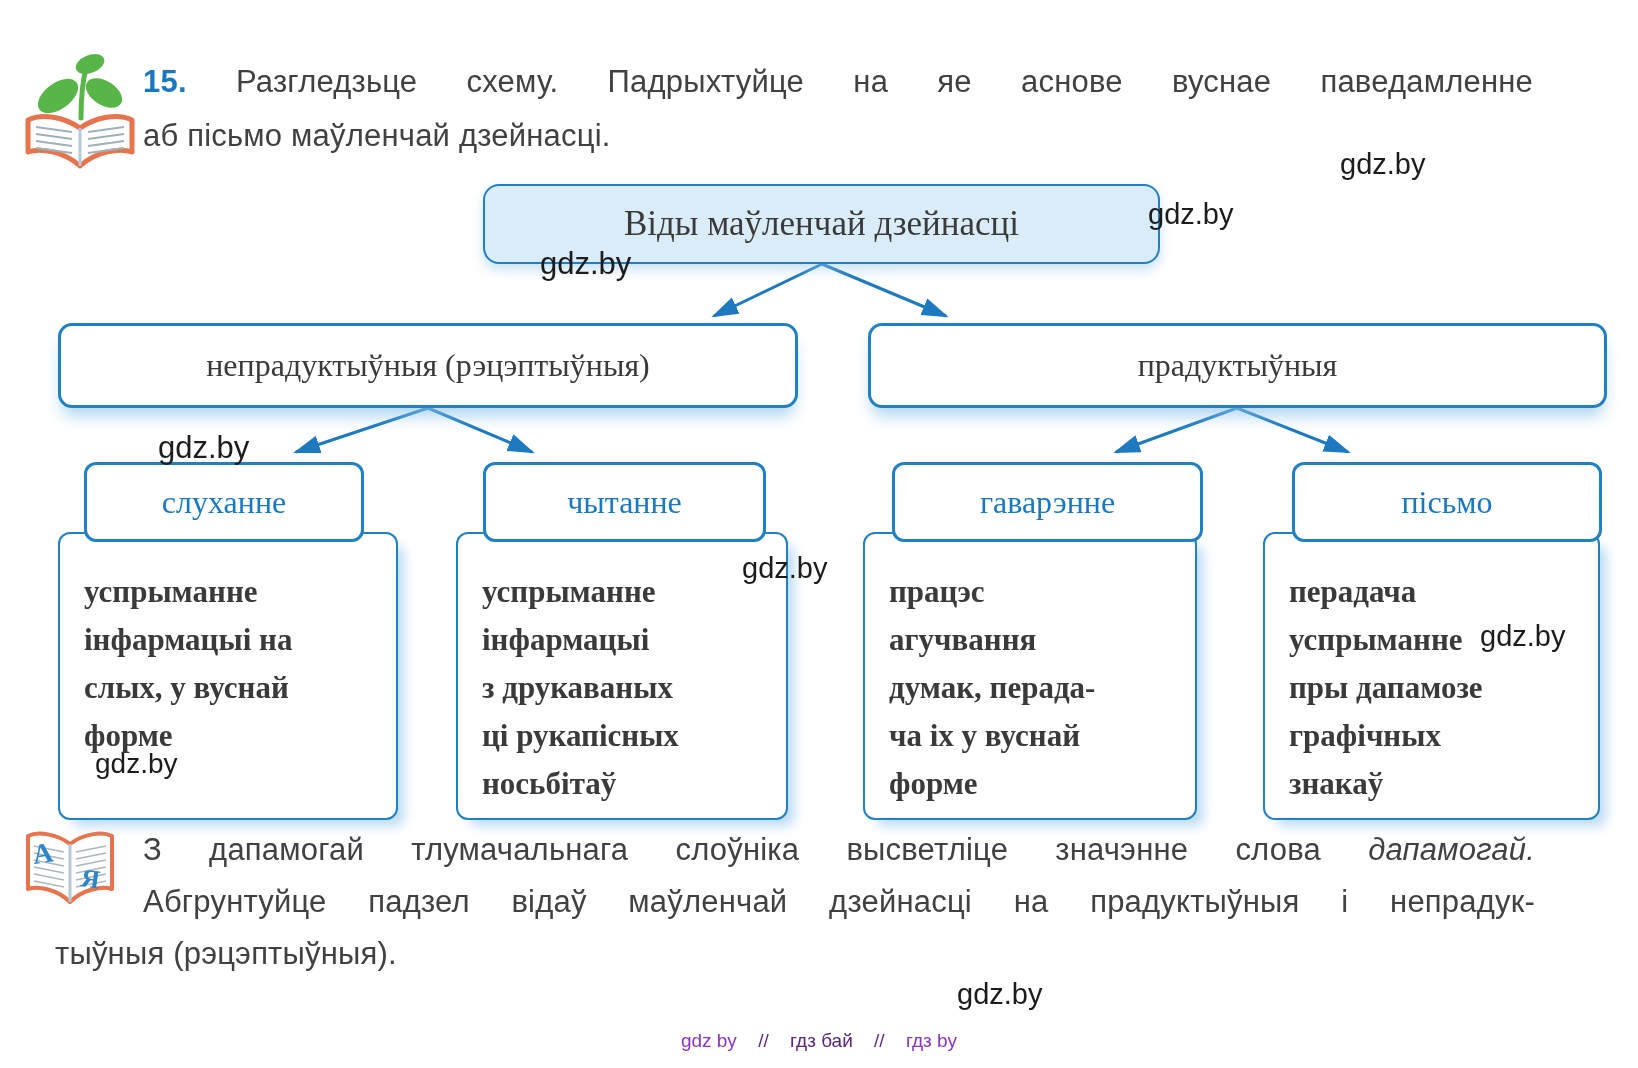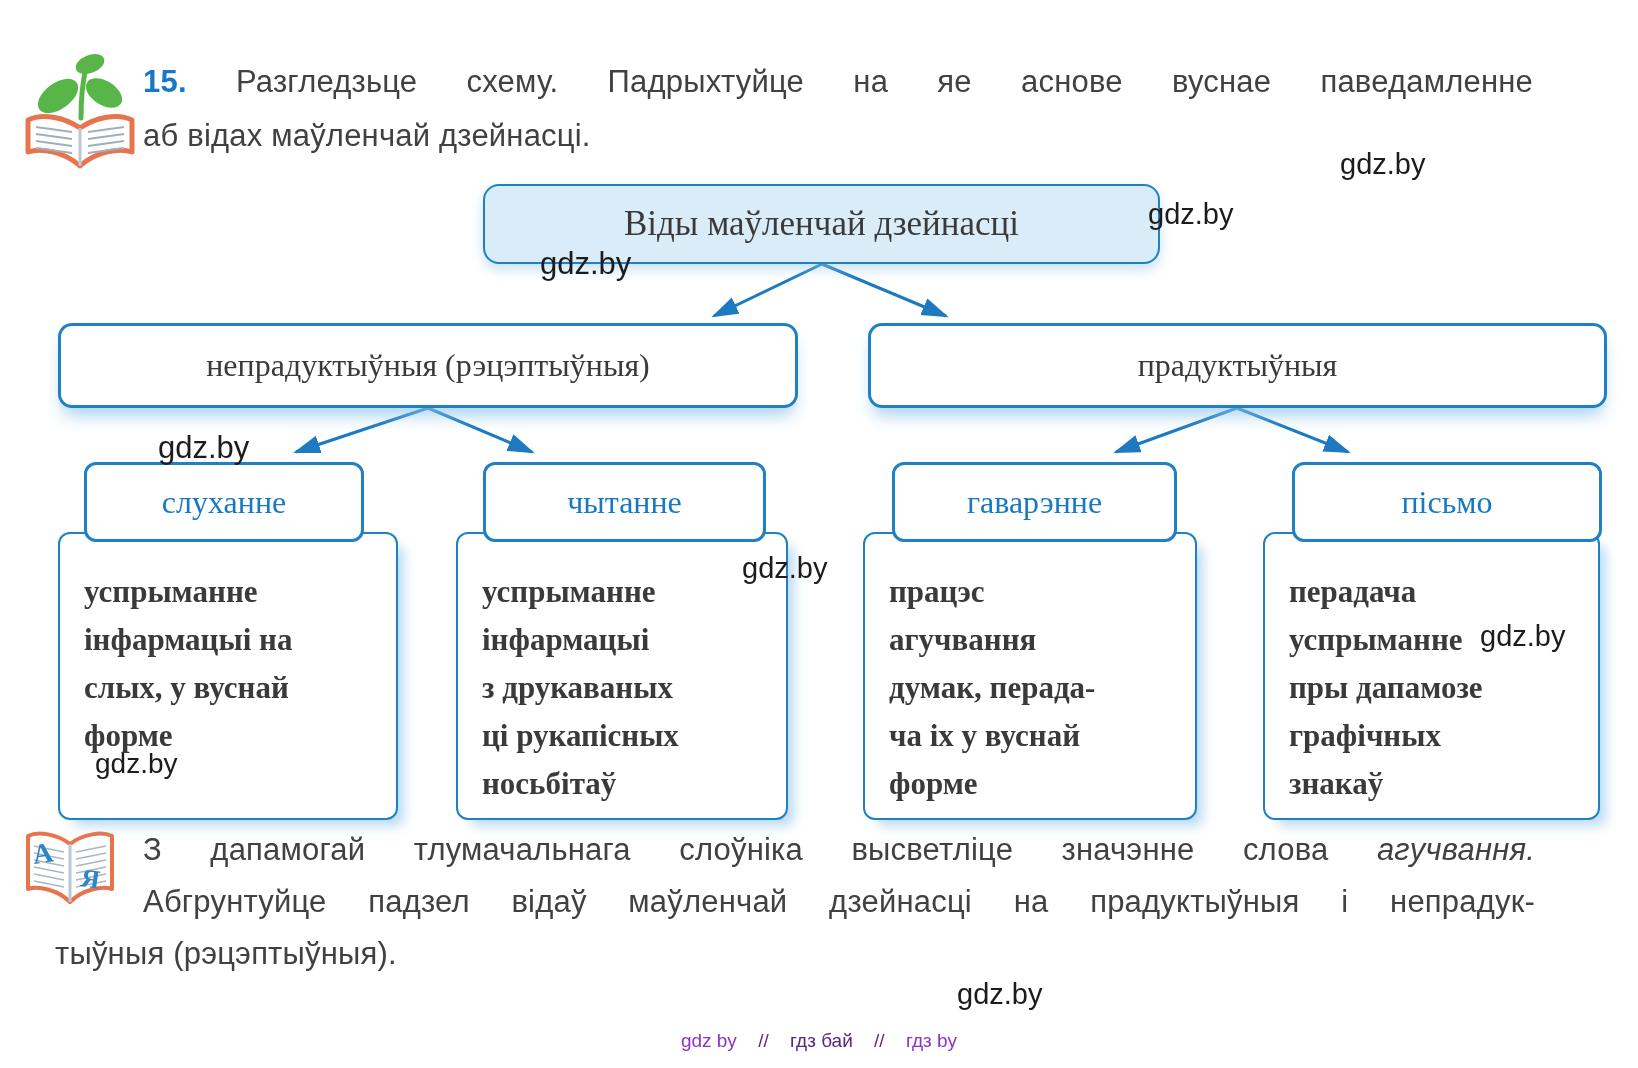--- a/index.html
+++ b/index.html
@@ -38,21 +38,21 @@
   }
   .branch-left{left:58px;width:740px;}
   .branch-right{left:868px;width:739px;}
 
   .leaf-label{
     top:462px;height:80px;border-radius:12px;font-size:32px;color:#1878c2;
     z-index:4;border-width:3px;
   }
   .label-1{left:84px;width:280px;}
   .label-2{left:483px;width:283px;}
-  .label-3{left:892px;width:285px;}
+  .label-3{left:892px;width:311px;}
   .label-4{left:1292px;width:310px;}
 
   .leaf-desc{
     top:532px;height:288px;border-radius:12px;z-index:3;border-width:2.5px;
     font-weight:bold;font-size:31px;line-height:48px;color:#3a3a3a;
     display:block;padding:34px 8px 0 24px;white-space:pre-line;text-align:left;
     box-shadow:10px 10px 12px -4px rgba(140,195,235,.6);
   }
   .desc-1{left:58px;width:340px;}
   .desc-2{left:456px;width:332px;}
@@ -100,21 +100,21 @@
         <path d="M106 86 L70 91"></path>
         <path d="M106 93 L70 98"></path>
         <path d="M106 100 L70 105"></path>
     </g>
   </svg>
 
   <div class="task-line task-line1">
     <span class="task-num">15.</span>
     <span>Разгледзьце схему. Падрыхтуйце на яе аснове вуснае паведамленне</span>
   </div>
-  <div class="task-line task-line2">аб відах маўленчай дзейнасці.</div>
+  <div class="task-line task-line2">аб пісьмо маўленчай дзейнасці.</div>
 
   <svg class="arrows" width="1638" height="1068" viewBox="0 0 1638 1068">
     <defs>
       <marker id="ah" markerWidth="11" markerHeight="8" refX="8" refY="3" orient="auto" markerUnits="strokeWidth">
         <path d="M0 0 L9 3 L0 6 Z" fill="#1d79c0"></path>
       </marker>
     </defs>
     <g stroke="#1d79c0" stroke-width="3" fill="none">
       <path d="M822 264 L714 316" marker-end="url(#ah)"></path>
       <path d="M822 264 L946 316" marker-end="url(#ah)"></path>
@@ -180,21 +180,21 @@
       <path d="M84 45 L54 51"></path>
         <path d="M84 52 L54 58"></path>
         <path d="M84 59 L54 65"></path>
     </g>
     <text x="12" y="42" font-family="Liberation Serif, serif" font-weight="bold" font-size="28" fill="#2e86c8" transform="rotate(-8 12 42)">А</text>
     <text x="58" y="64" font-family="Liberation Serif, serif" font-weight="bold" font-size="26" fill="#2e86c8" transform="rotate(8 58 64)">Я</text>
   </svg>
 
   <div class="ex2-line ex2-line1">
     <span>З дапамогай тлумачальнага слоўніка высветліце значэнне слова</span>
-    <span class="ital">агучвання.</span>
+    <span class="ital">дапамогай.</span>
   </div>
   <div class="ex2-line ex2-line2">Абгрунтуйце падзел відаў маўленчай дзейнасці на прадуктыўныя і непрадук-</div>
   <div class="ex2-line ex2-line3">тыўныя (рэцэптыўныя).</div>
 
   <div class="footer">
     <span class="f-light">gdz by</span>
     <span class="f-sep">//</span>
     <span class="f-dark">гдз бай</span>
     <span class="f-sep">//</span>
     <span class="f-light">гдз by</span>

